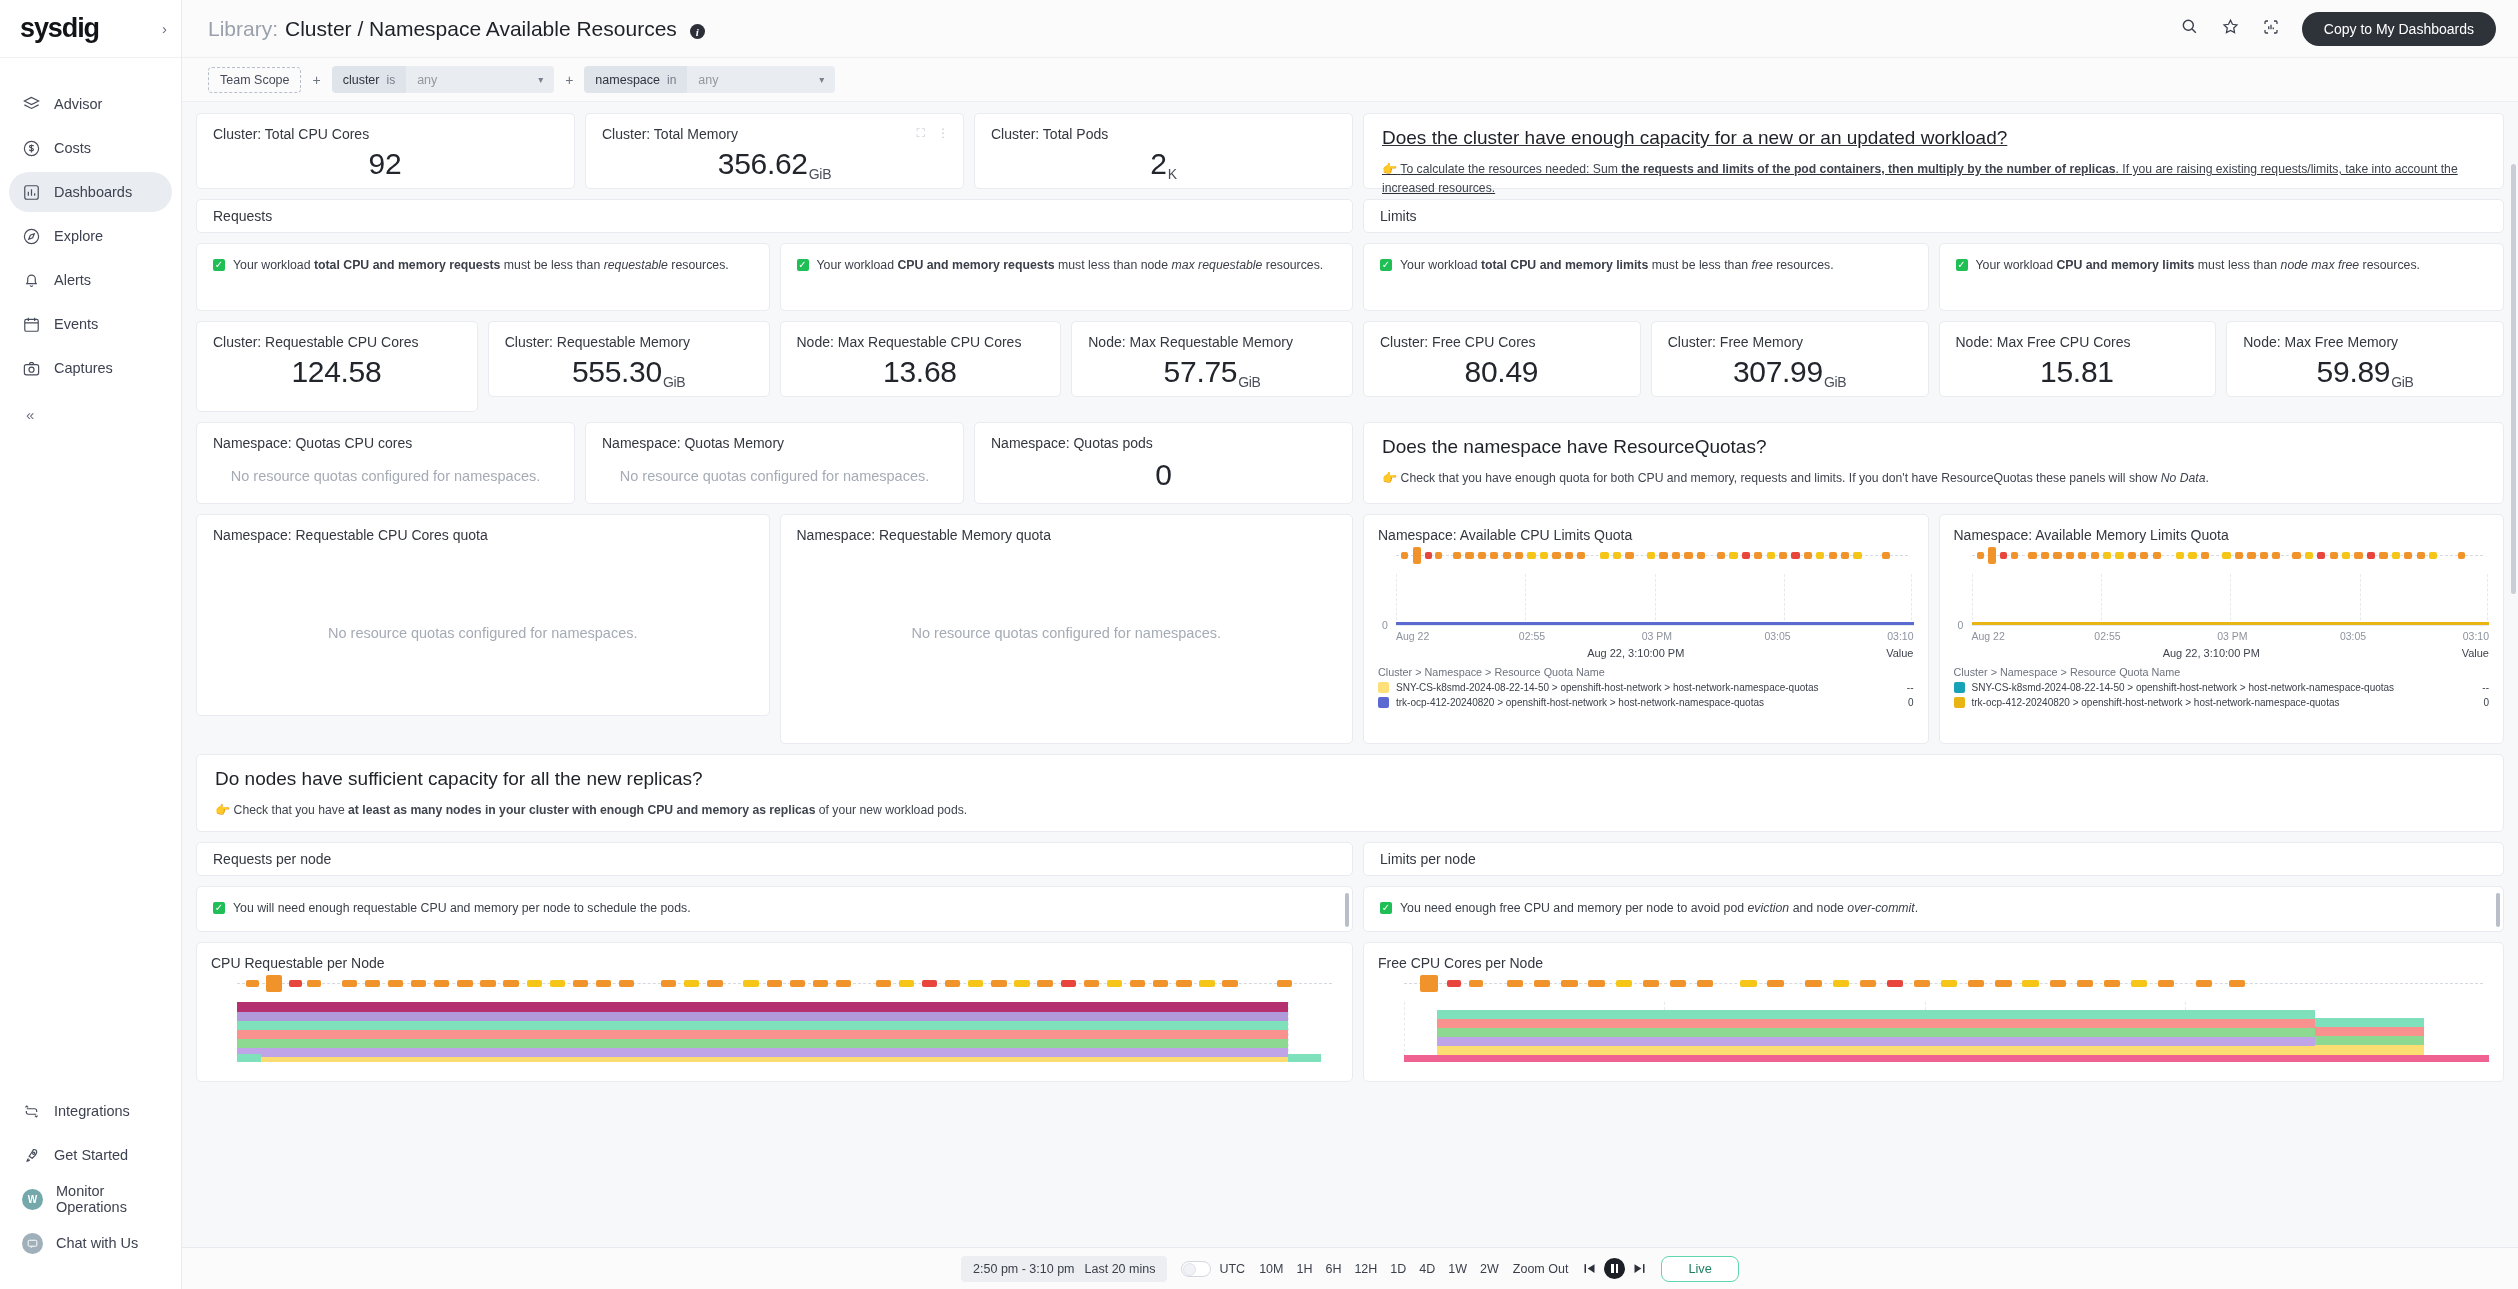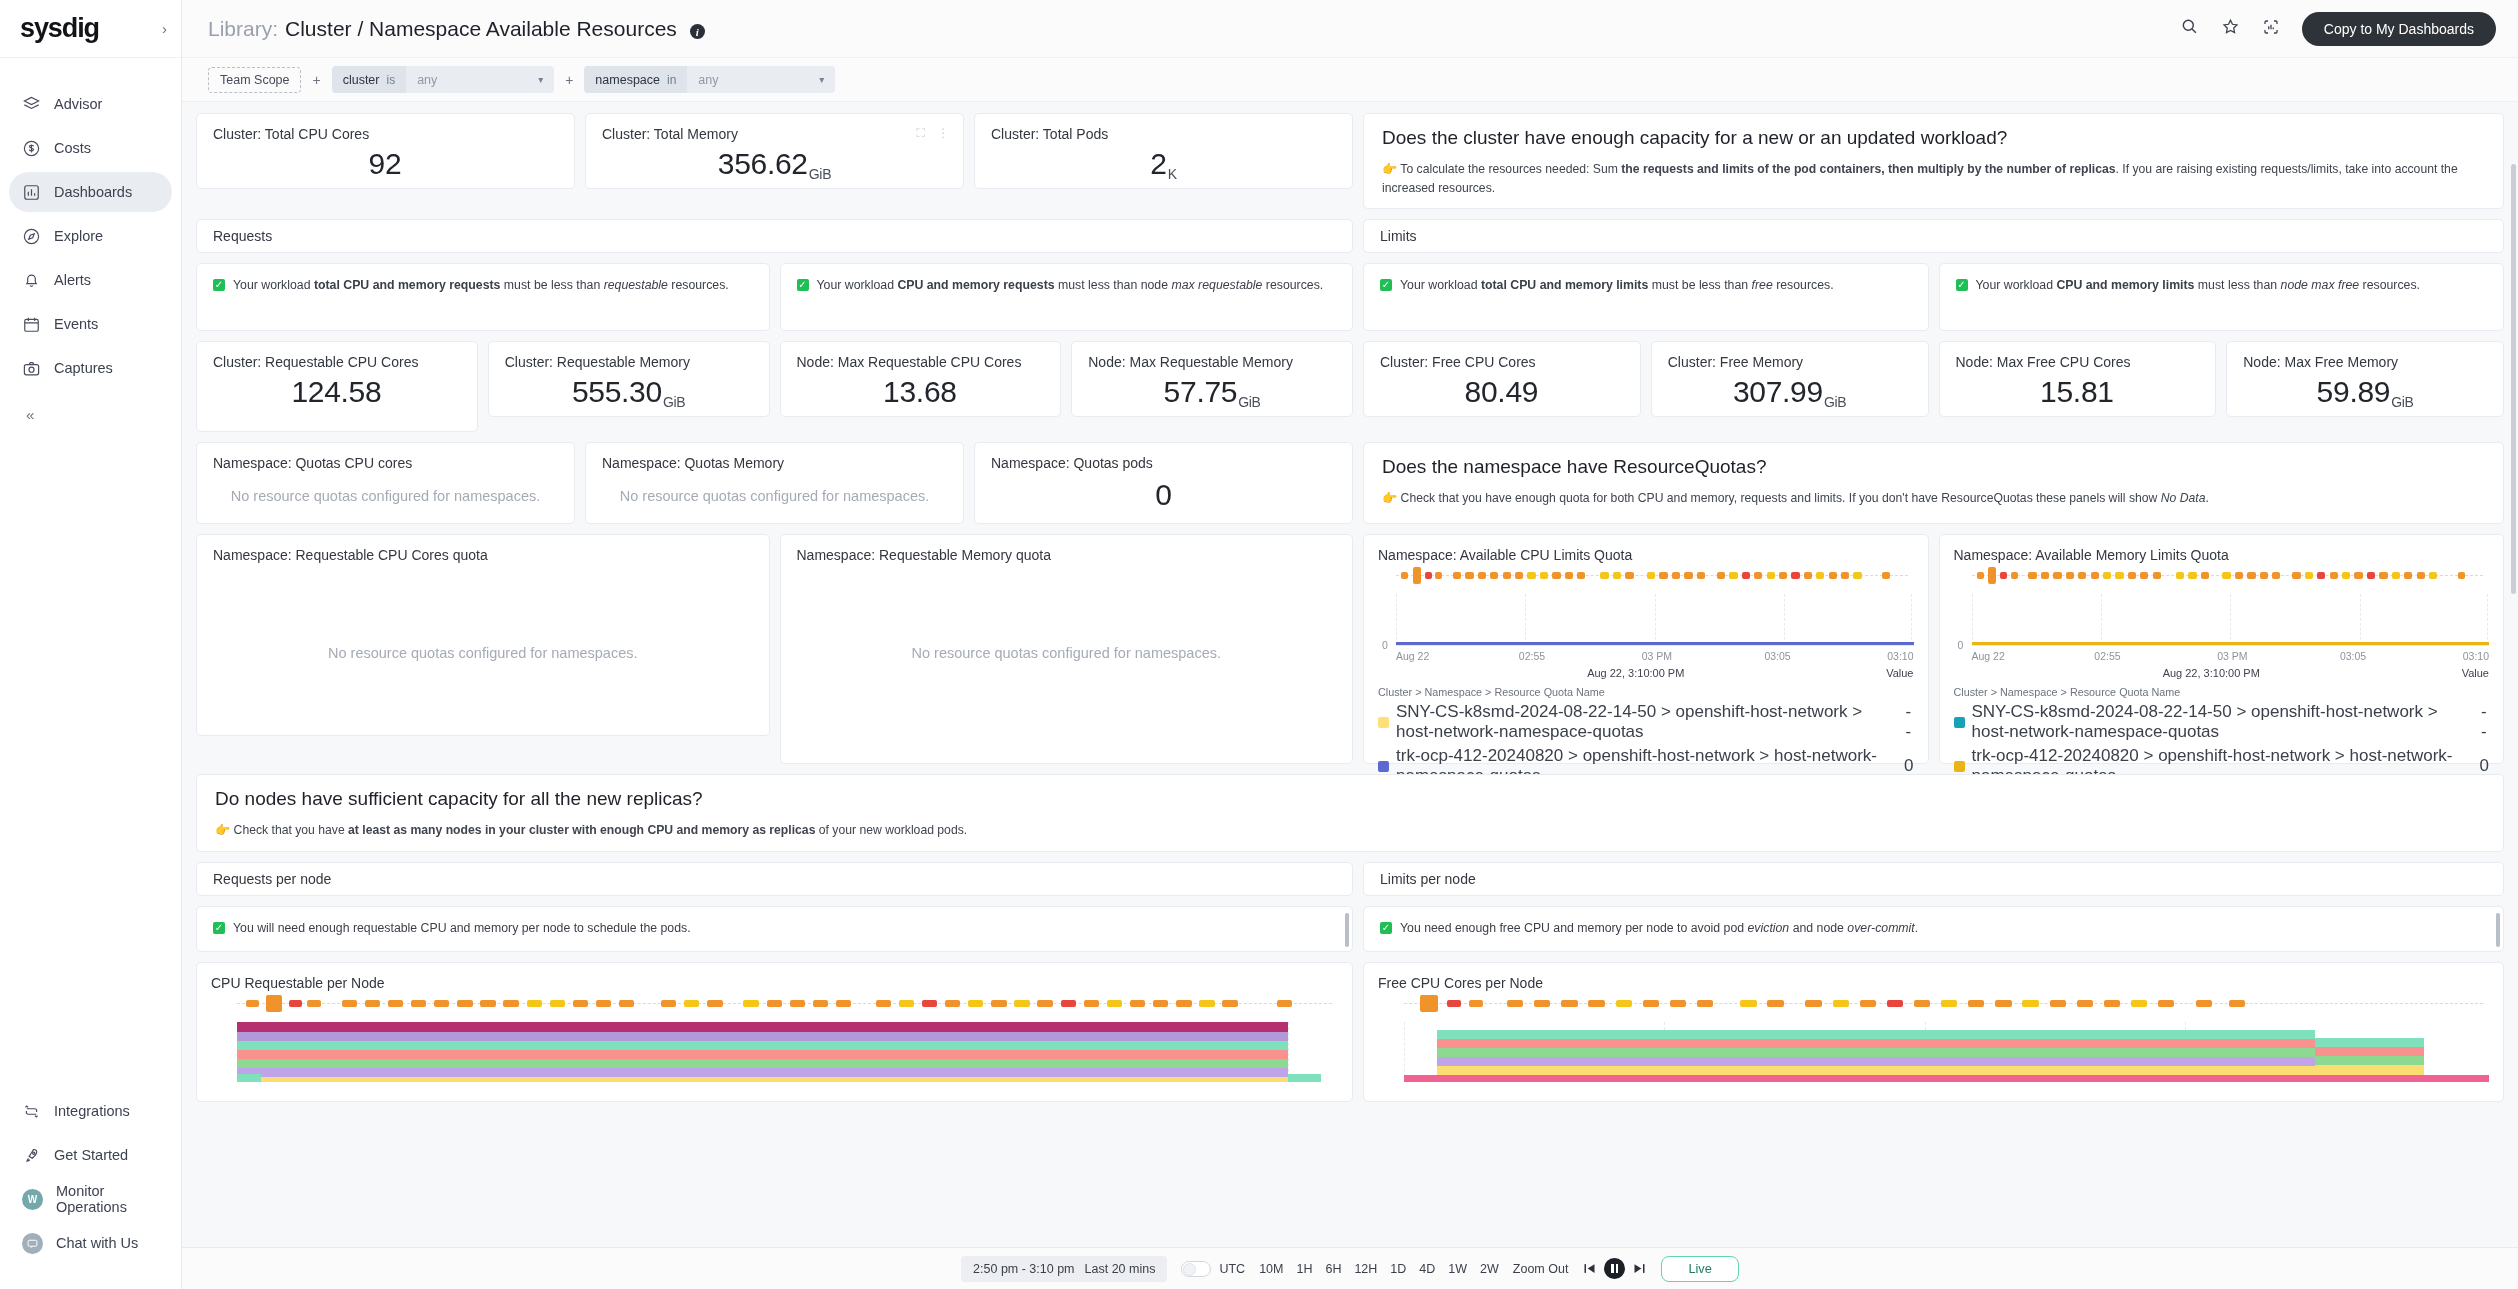--- a/index.html
+++ b/index.html
@@ -182,21 +182,21 @@
   .x-axis span { flex: 1; }
   .x-axis span:first-child { text-align: left; }
   .x-axis span:last-child { flex: 0 0 auto; text-align: right; }
   .tooltip-row {
     display: flex; justify-content: center; font-size: 11px; color: #3e434d;
     margin-top: 5px; position: relative; padding-right: 20px;
   }
   .tooltip-row .val-lbl { position: absolute; right: 0; color: #3e434d; }
   .legend-head { font-size: 10.8px; color: #6d737e; margin-top: 7px; }
   .legend-row {
-    display: flex; align-items: center; gap: 7px; font-size: 17px;
+    display: flex; align-items: center; gap: 7px; font-size: 10px;
     color: #3b404a; margin-top: 4px;
   }
   .swatch { width: 11px; height: 11px; flex: 0 0 11px; border-radius: 2px; }
   .legend-row .lg-val { margin-left: auto; color: #3b404a; }
 
   
   .stack-plot { position: relative; height: 60px; margin-left: 26px; overflow: hidden; }
   .stack-band { position: absolute; left: 0; height: 11px; }
 
   
@@ -444,21 +444,21 @@
           </div>
           <div class="panel" style="flex:1;height:76px;">
             <div class="panel-title">Cluster: Total Pods</div>
             <div class="big-val" style="height:44px;">
               <span>2</span>
                 <span class="unit">K</span>
             </div>
           </div>
         </div>
         <div class="col-right">
-          <div class="panel q-panel" style="height:96px;">
+          <div class="panel q-panel" style="height:76px;text-decoration:underline;">
             <div class="q-title">Does the cluster have enough capacity for a new or an updated workload?</div>
             <div class="q-body">
               <span class="pointer">👉</span>
               <span>To calculate the resources needed: Sum </span><b>the requests and limits of the pod containers, then multiply by the number of replicas</b><span>. If you are raising existing requests/limits, take into account the increased resources.</span>
             </div>
           </div>
         </div>
       </div>
 
       <div class="grid-row">

